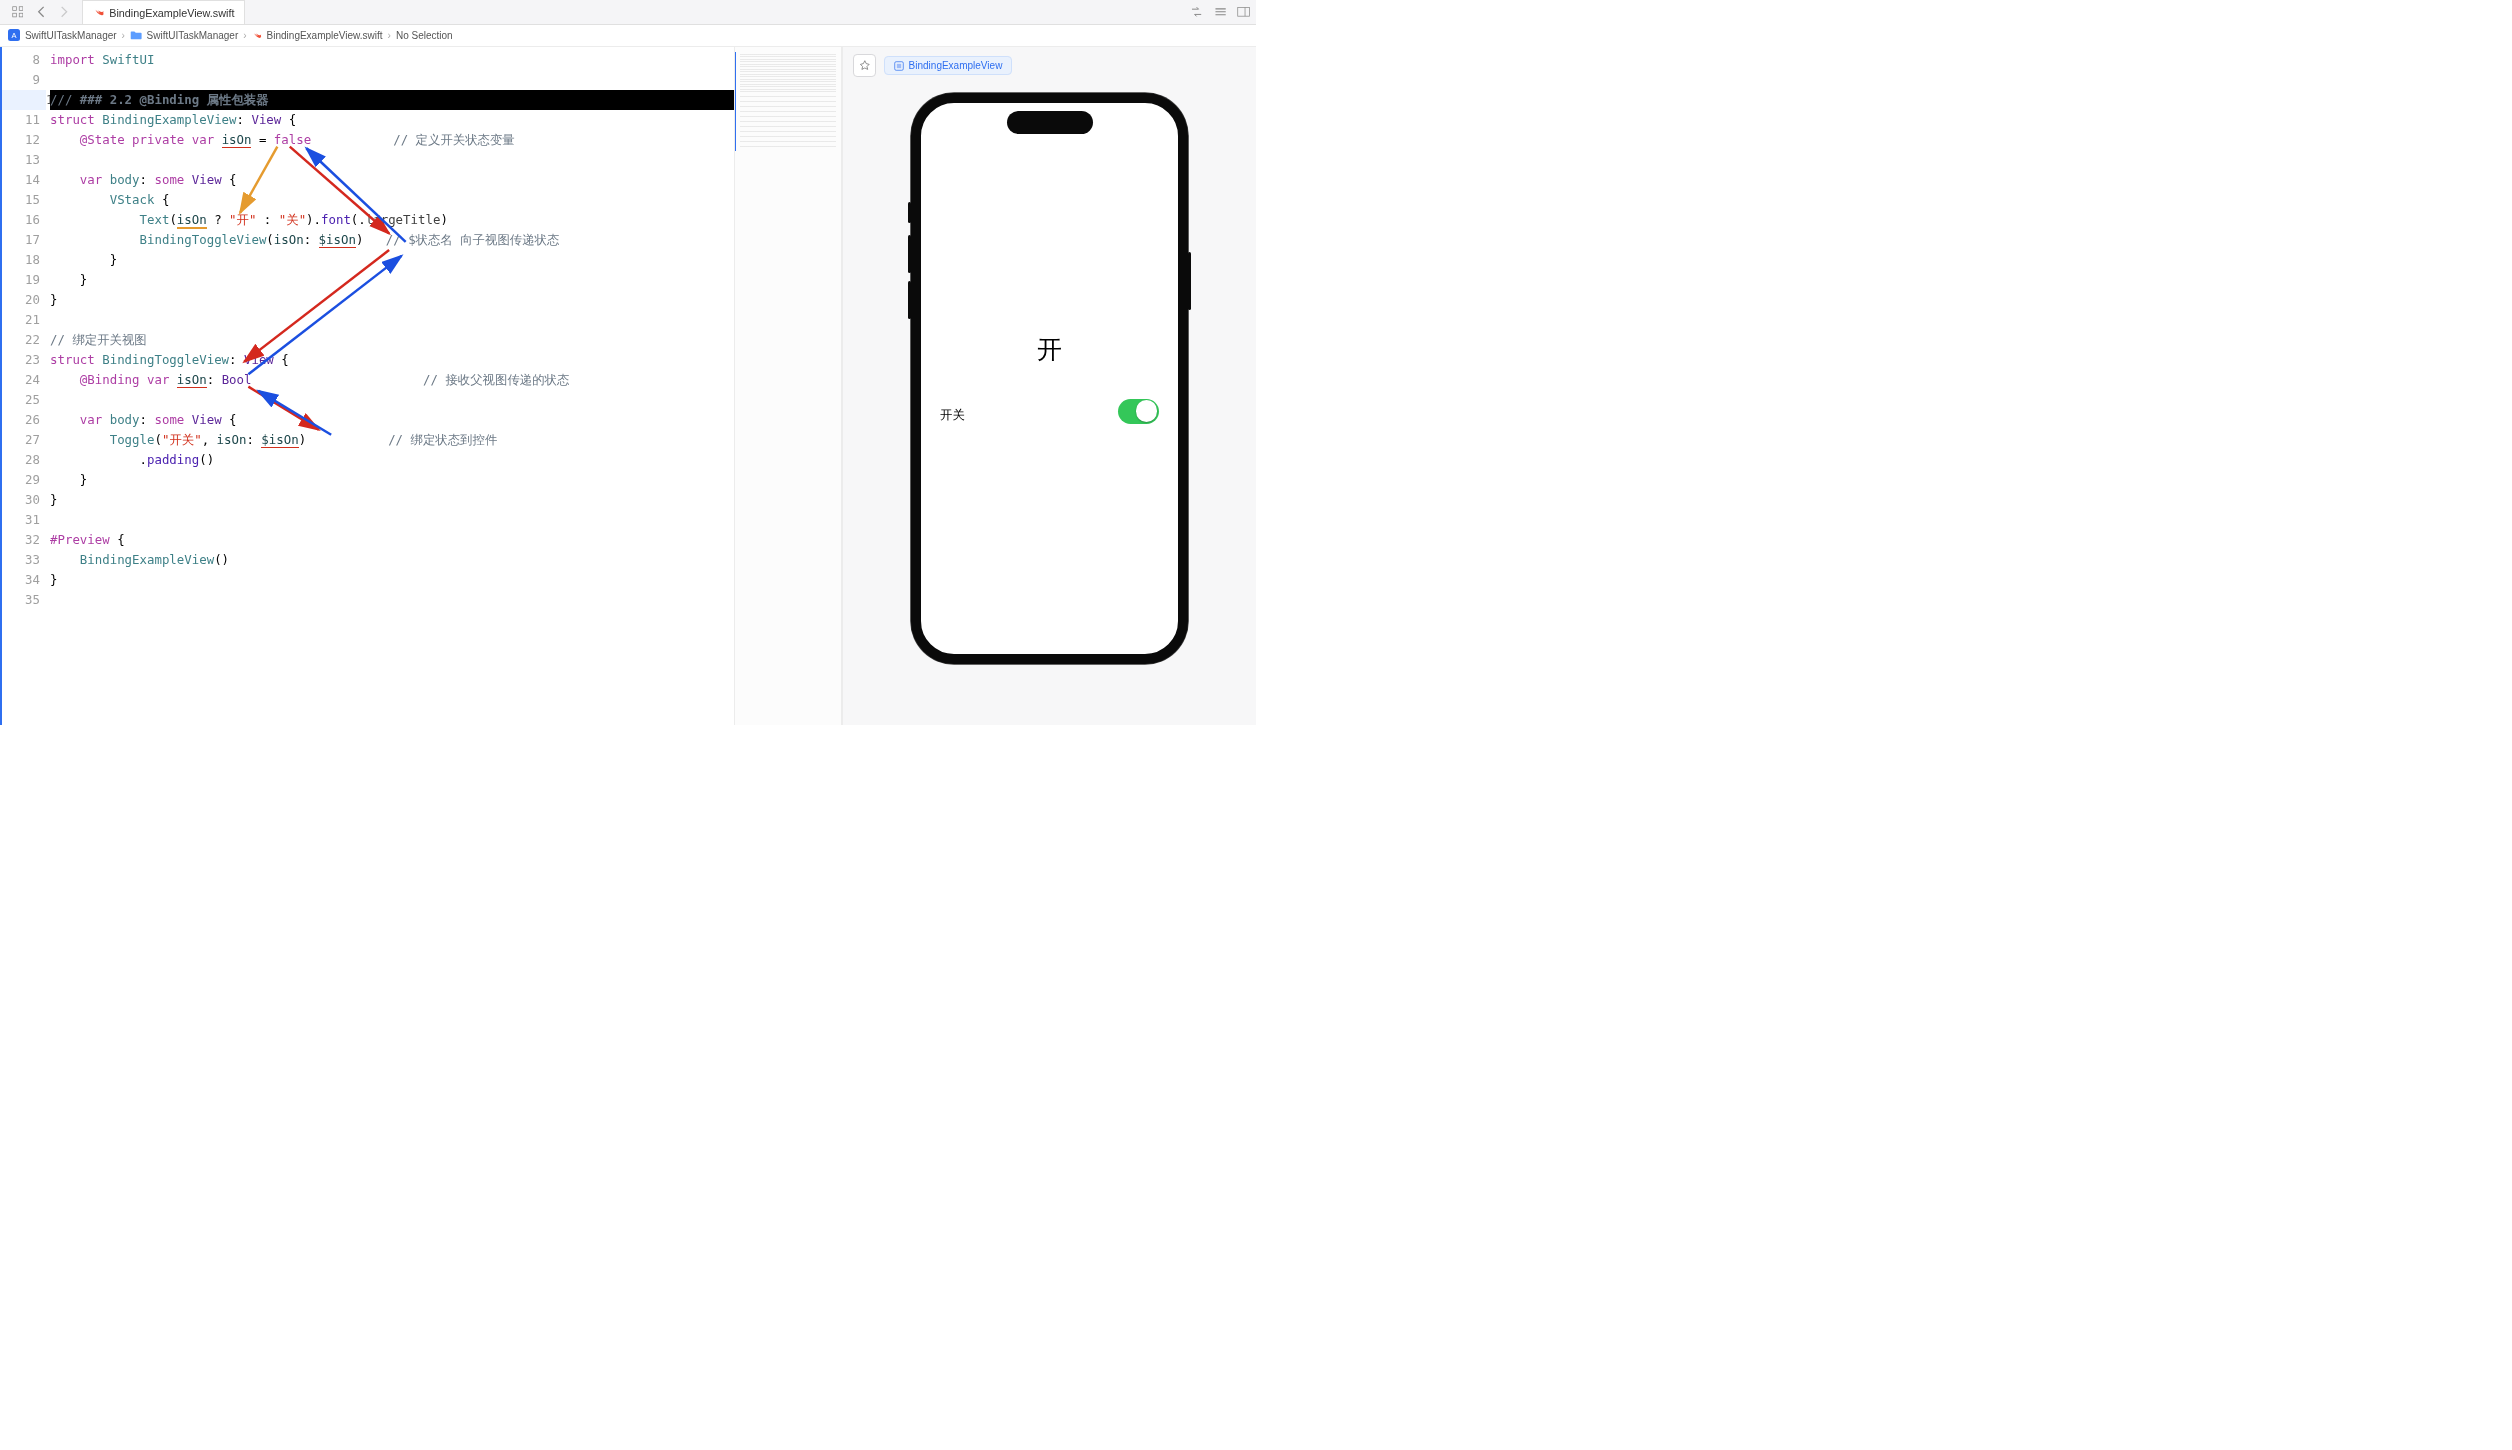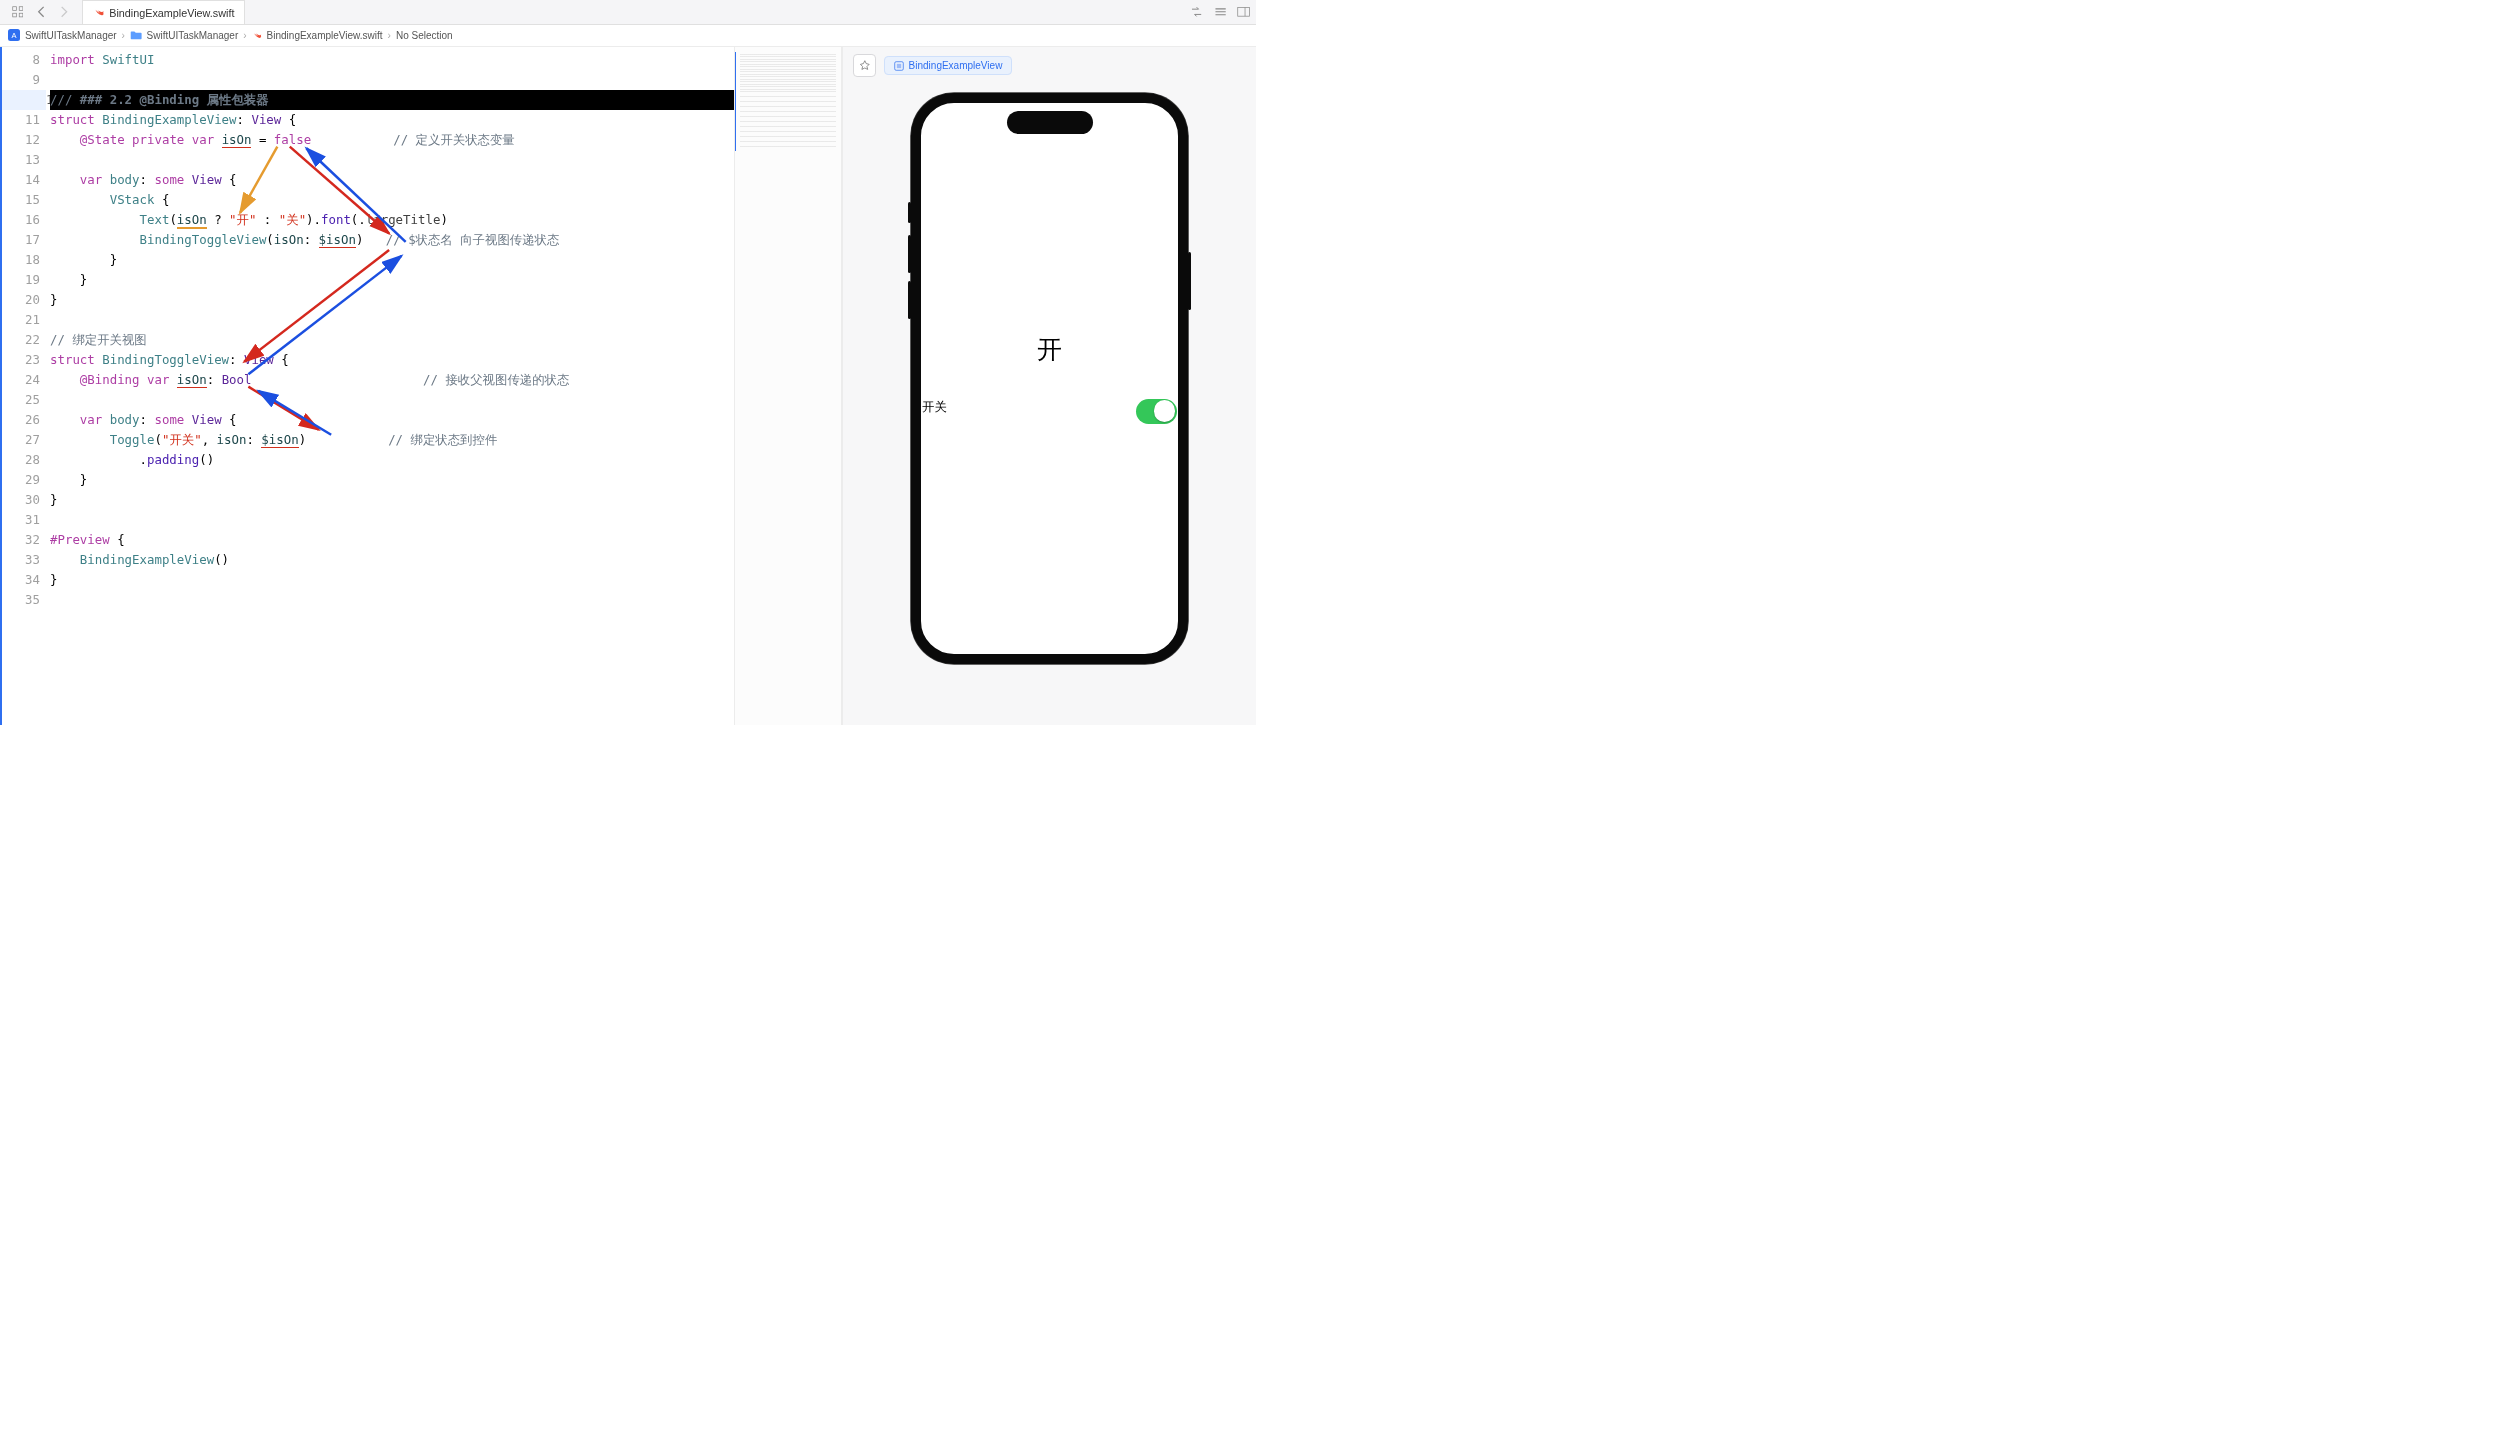--- a/index.html
+++ b/index.html
@@ -188,24 +188,24 @@
   position: absolute;
   inset: 0;
   display: flex;
   flex-direction: column;
   align-items: center;
   justify-content: center;
 }
 .big-label { font-size: 25px; color: #000; }
 .toggle-row {
   display: flex;
-  align-items: flex-start;
+  align-items: flex-end;
   justify-content: space-between;
   width: 100%;
-  padding: 0 1px;
+  padding: 0 19px;
   margin-top: 33px;
 }
 .toggle-text { font-size: 12.4px; color: #000; }
 .ios-toggle {
   width: 41px; height: 25px;
   background: #34c759;
   border-radius: 12.4px;
   position: relative;
 }
 .ios-toggle::after {

